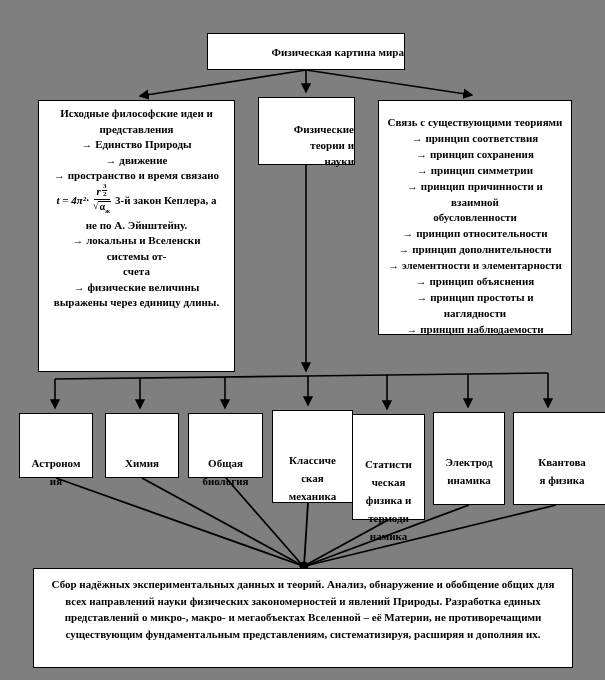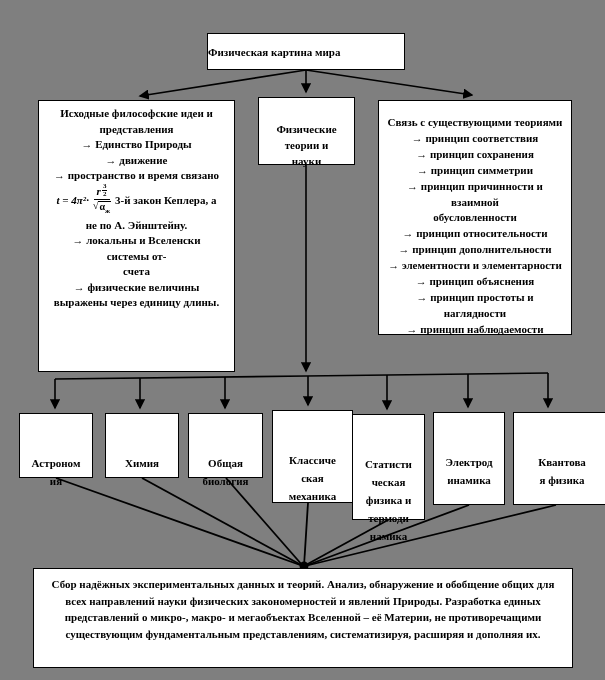--- a/index.html
+++ b/index.html
@@ -8,25 +8,25 @@
     background:#7f7f7f;
     font-family:"Liberation Serif","DejaVu Serif",serif;
     font-weight:bold; color:#000; overflow:hidden;
   }
   svg.connectors { position:absolute; left:0; top:0; z-index:0; }
   .box {
     position:absolute; background:#fff; border:1px solid #000;
     box-sizing:border-box; text-align:center; z-index:1;
   }
   .top-box { left:207px; top:33px; width:198px; height:37px;
-    display:flex; align-items:center; justify-content:flex-start; font-size:11px; }
+    display:flex; align-items:center; justify-content:flex-end; font-size:11px; }
   .left-box { left:38px; top:100px; width:197px; height:272px;
     font-size:11px; line-height:15.5px; padding-top:5px; }
   .center-box { left:258px; top:97px; width:97px; height:68px;
-    font-size:11px; line-height:16px; padding-top:7px; white-space:pre-line; }
+    font-size:11px; line-height:16px; padding-top:7px; white-space:pre-line;text-align:right; }
   .right-box { left:378px; top:100px; width:194px; height:235px;
     font-size:11px; line-height:15.9px; padding-top:14px; }
   .sci { font-size:11px; line-height:18px; padding-top:22px; white-space:pre-line; }
   .sci1 { left:19px;  top:413px; width:74px; height:65px; }
   .sci2 { left:105px; top:413px; width:74px; height:65px; }
   .sci3 { left:188px; top:413px; width:75px; height:65px; }
   .sci4 { left:272px; top:410px; width:81px; height:93px; }
   .sci5 { left:352px; top:414px; width:73px; height:106px; }
   .sci6 { left:433px; top:412px; width:72px; height:93px; }
   .sci7 { left:513px; top:412px; width:98px; height:93px; }

